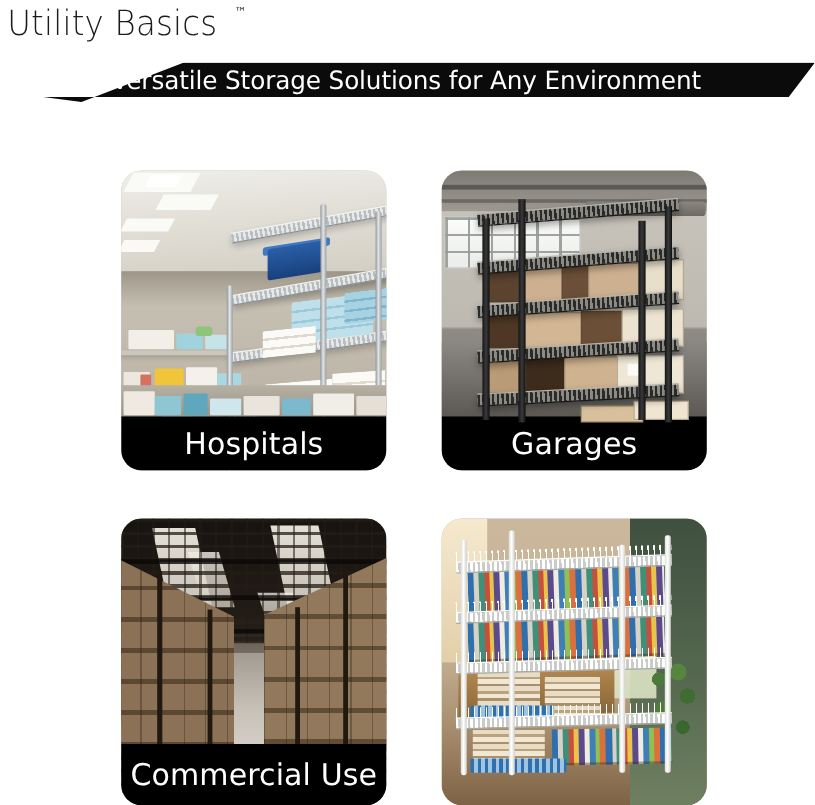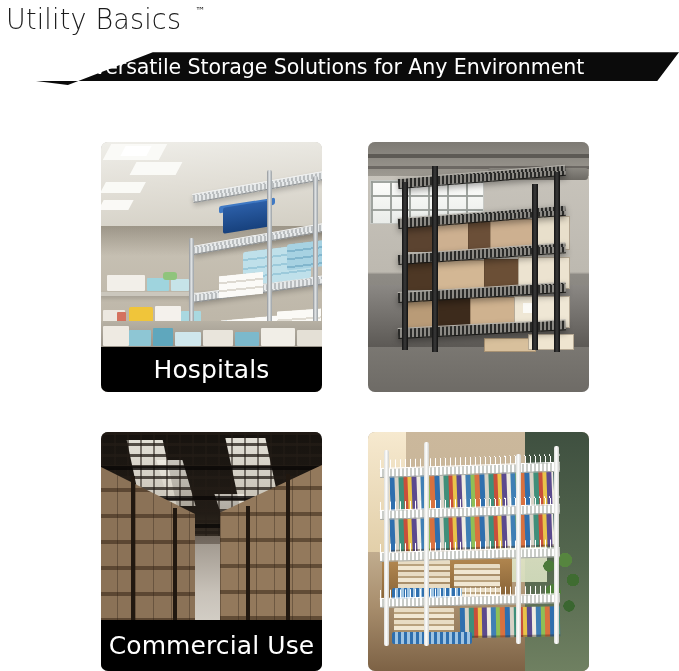--- a/index.html
+++ b/index.html
@@ -85,21 +85,21 @@
     width: 488px;
     height: 529px;
     display: grid;
     grid-template-columns: 221px 221px;
     grid-template-rows: 250px 239px;
     column-gap: 46px;
     row-gap: 40px;
   }
   .tile {
     position: relative;
-    border-radius: 7px;
+    border-radius: 17px;
     overflow: hidden;
     background: #cfcfcf;
   }
   .tile-photo {
     position: absolute;
     inset: 0;
     overflow: hidden;
   }
   .tile-caption {
     position: absolute;
@@ -608,20 +608,21 @@
           <div class="box b53"></div>
         <div class="box b54"></div>
         <div class="box b61"></div>
           <div class="box b62"></div>
         <div class="g-post q1"></div>
           <div class="g-post q2"></div>
         <div class="g-post q3"></div>
           <div class="g-post q4"></div>
       </div>
     </div>
+    <div class="tile-caption">Garages</div>
   </div>
 
   <div class="tile tall-caption">
     <div class="tile-photo">
       <div class="ph-com">
         <div class="sky s1"></div>
           <div class="sky s2"></div>
         <div class="sky s3"></div>
           <div class="sky s4"></div>
         <div class="sky-grid"></div>

